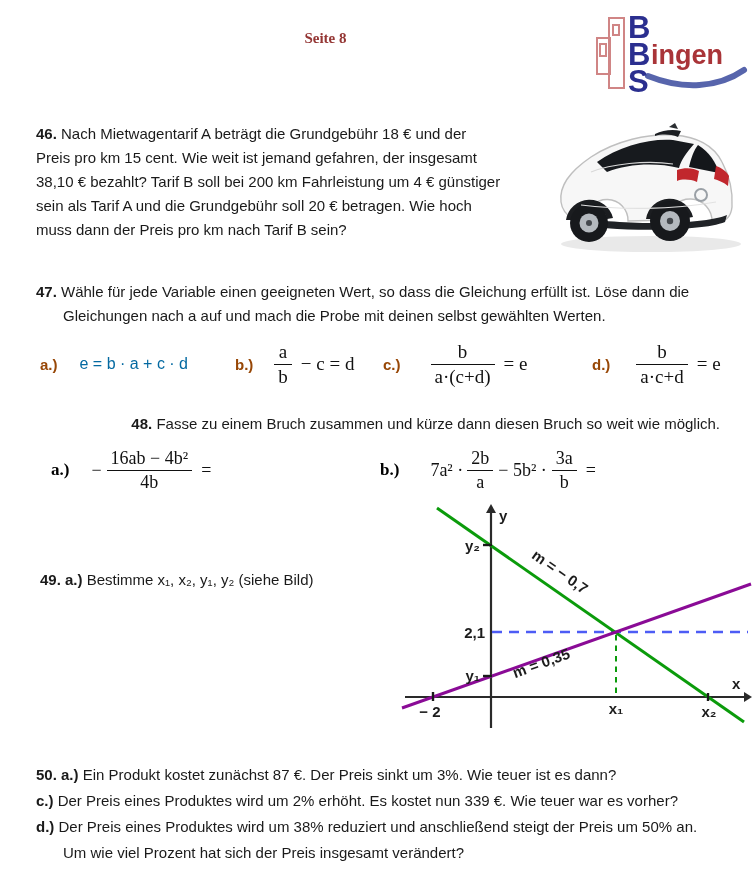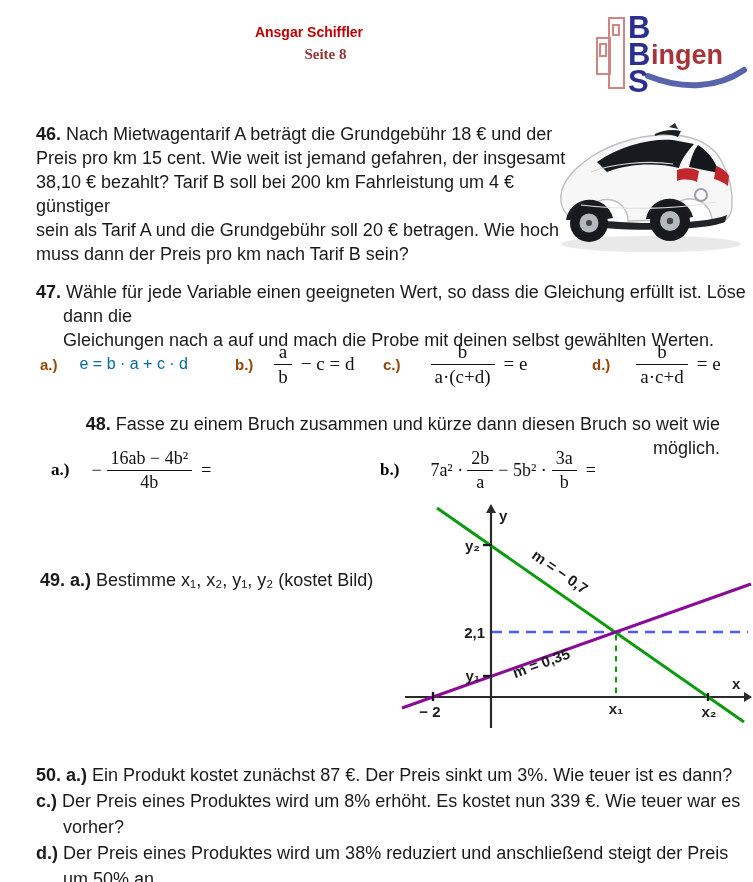--- a/index.html
+++ b/index.html
@@ -14,21 +14,21 @@
             font-size:27px; color:#000; }
   .title .u { border-bottom:2px solid #000; padding-bottom:1px; }
   .pagenum { margin-top:6px; font-family:"Liberation Serif", serif; font-size:15px;
              font-weight:bold; color:var(--c-dark_red);padding-left:33px; }
   .logo { position:absolute; left:588px; top:8px; width:160px; height:90px; }
   .logo text.bbs { font-family:"Liberation Sans", sans-serif; font-weight:bold;
                    fill:var(--c-navy); font-size:31px; }
   .logo text.ingen { font-family:"Liberation Sans", sans-serif; font-weight:bold;
                      fill:var(--c-logo_red); font-size:27px; }
   
-  .ptext { position:absolute; font-size:18px; line-height:24px; }
+  .ptext { position:absolute; font-size:15px; line-height:24px; }
   .preline { white-space:pre-line; }
   .pnum { font-weight:bold; }
   .hang { padding-left:27px; }
   .hang .pnum { margin-left:-27px; }
   
   .eqrow { position:absolute; left:0; width:753px; }
   .cluster { position:absolute; top:0; height:100%; display:flex; align-items:center; }
   .lbl47 { color:var(--c-label_brown); font-weight:bold; font-size:15px; }
   .lbl48 { font-family:"Liberation Serif", serif; font-weight:bold; font-size:17px; color:#000; }
   .m-sans  { font-family:"Liberation Sans", sans-serif; font-size:16px; color:#0369a1; }
@@ -52,21 +52,20 @@
   .green-dash  { stroke:var(--c-green); stroke-width:2; stroke-dasharray:5.5 5; }
   
   .car { position:absolute; left:551px; top:110px; width:202px; height:150px; }
 </style>
 </head>
 <body>
 
 <div class="page">
 
   <div class="header">
-    <div class="author">Ansgar Schiffler</div>
     <div class="pagenum">Seite 8</div>
   </div>
 
   <svg class="logo" viewBox="0 0 160 90">
     <g fill="none" stroke="#d08585" stroke-width="2">
       <rect x="9" y="30" width="13" height="36"></rect>
       <rect x="21" y="10" width="15" height="70"></rect>
       <rect x="12" y="36" width="6" height="12"></rect>
       <rect x="25" y="17" width="6" height="10"></rect>
     </g>
@@ -186,21 +185,21 @@
             <span class="num">3a</span>
             <span class="den">b</span>
           </span>
         <span class="gap-l">=</span>
       </span>
     </div>
   </div>
 
   <div class="ptext" style="left:40px; top:568px; width:360px;">
     <span class="pnum">49. a.)</span>
-    <span>Bestimme x₁, x₂, y₁, y₂ (kostet Bild)</span>
+    <span>Bestimme x₁, x₂, y₁, y₂ (siehe Bild)</span>
   </div>
 
   <svg class="graph" width="353" height="237" viewBox="0 0 353 237">
 
     <line class="axis" x1="5" y1="199" x2="346" y2="199"></line>
     <polygon points="344,194 352,199 344,204" fill="#2a2a2a"></polygon>
     <line class="axis" x1="91" y1="13" x2="91" y2="230"></line>
     <polygon points="86,15 91,6 96,15" fill="#2a2a2a"></polygon>
 
     <line class="blue-dash" x1="92" y1="134" x2="348" y2="134"></line>
@@ -226,21 +225,21 @@
     <text transform="translate(143,170) rotate(-20)" text-anchor="middle">m = 0,35</text>
   </svg>
 
   <div class="ptext" style="left:36px; top:762px; width:716px; line-height:26px;">
     <div class="hang">
       <span class="pnum">50. a.)</span>
       <span class="preline">Ein Produkt kostet zunächst 87 €. Der Preis sinkt um 3%. Wie teuer ist es dann?</span>
     </div>
     <div class="hang">
       <span class="pnum">c.)</span>
-      <span class="preline">Der Preis eines Produktes wird um 8% erhöht. Es kostet nun 339 €. Wie teuer war es vorher?</span>
+      <span class="preline">Der Preis eines Produktes wird um 2% erhöht. Es kostet nun 339 €. Wie teuer war es vorher?</span>
     </div>
     <div class="hang">
       <span class="pnum">d.)</span>
       <span class="preline">Der Preis eines Produktes wird um 38% reduziert und anschließend steigt der Preis um 50% an.
 Um wie viel Prozent hat sich der Preis insgesamt verändert?</span>
     </div>
   </div>
 
 </div>
 

